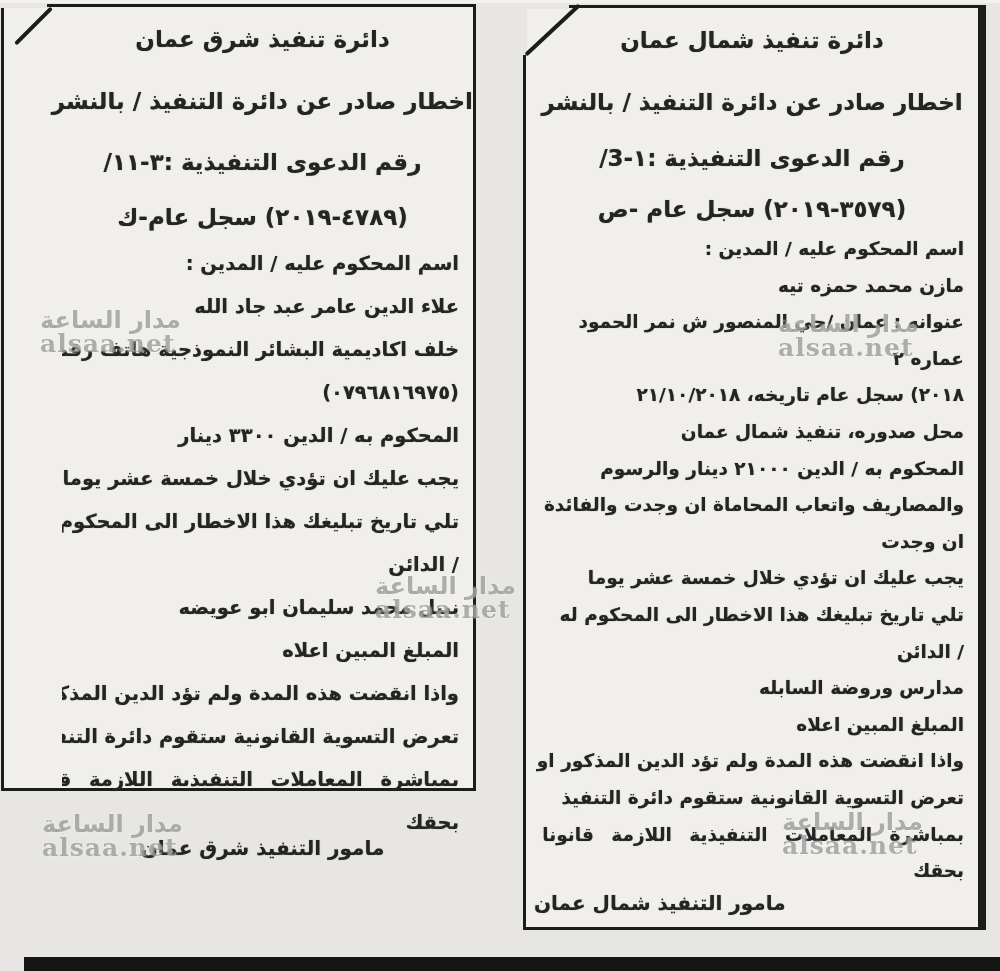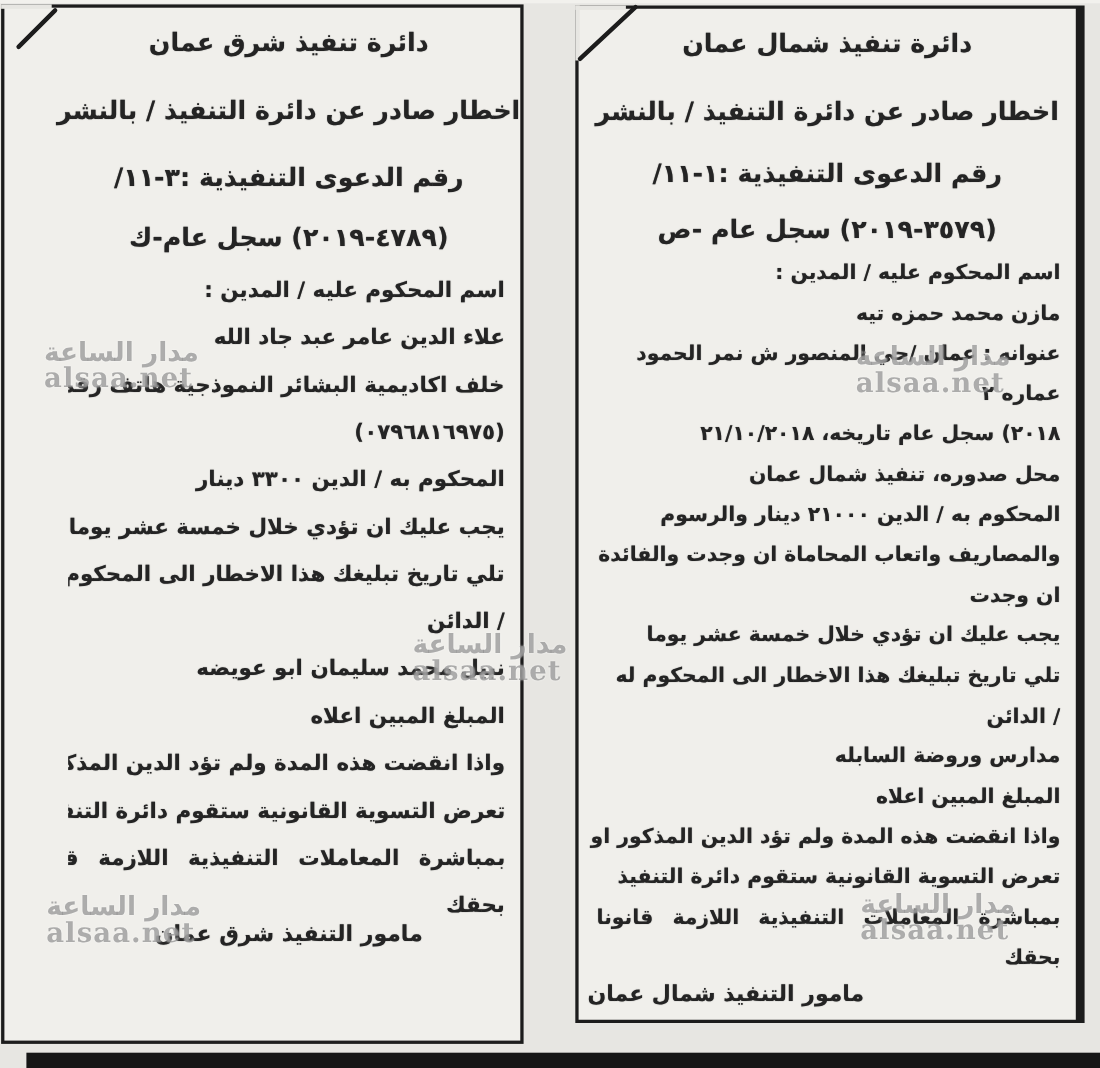--- a/index.html
+++ b/index.html
@@ -11,21 +11,21 @@
   }
   .notice{
     position:absolute;
     background:#f0efeb;
     border:3px solid #1c1c1c;
     box-sizing:border-box;
     direction:rtl;
     text-shadow:0 0 1px rgba(40,40,40,.55);
     font-weight:bold;
   }
-  #notice-east{left:1px;top:4px;width:475px;height:945px;padding-left:48px;}
+  #notice-east{left:1px;top:4px;width:475px;height:787px;padding-left:48px;}
   #notice-north{left:523px;top:5px;width:463px;height:925px;border-right-width:8px;}
   
   .corner-erase-top{position:absolute;background:#e7e6e2;left:-3px;top:-3px;height:4px;width:46px;}
   .corner-erase-left{position:absolute;background:#e7e6e2;left:-3px;top:-3px;width:4px;height:50px;}
   .diag{position:absolute;background:#1c1c1c;height:4px;border-radius:2px;}
   #notice-east .diag{left:4px;top:17px;width:51px;transform:rotate(-45deg);}
   #notice-north .diag{left:-10px;top:20px;width:73px;transform:rotate(-43deg);}
   .hdr{text-align:center;font-size:23px;line-height:44px;white-space:nowrap;}
   .hdr1{margin-top:10px;}
   .hdr2{margin-top:18px;}
@@ -88,21 +88,21 @@
   </div>
   <div class="sig">مامور التنفيذ شرق عمان</div>
 </section>
 
 <section class="notice" id="notice-north">
   <div class="corner-erase-top"></div>
   <div class="corner-erase-left"></div>
   <div class="diag"></div>
   <div class="hdr hdr1">دائرة تنفيذ شمال عمان</div>
   <div class="hdr hdr2">اخطار صادر عن دائرة التنفيذ / بالنشر</div>
-  <div class="hdr case1">رقم الدعوى التنفيذية :١-١١/</div>
+  <div class="hdr case1">رقم الدعوى التنفيذية :١-3/</div>
   <div class="hdr case2">(٣٥٧٩-٢٠١٩) سجل عام -ص</div>
   <div class="body">
     <div>اسم المحكوم عليه / المدين :</div>
     <div>مازن محمد حمزه تيه</div>
     <div>عنوانه : عمان /حي المنصور ش نمر الحمود</div>
     <div>عماره ٢</div>
     <div>٢٠١٨) سجل عام تاريخه، ٢١/١٠/٢٠١٨</div>
     <div>محل صدوره، تنفيذ شمال عمان</div>
     <div>المحكوم به / الدين ٢١٠٠٠ دينار والرسوم</div>
     <div>والمصاريف واتعاب المحاماة ان وجدت والفائدة</div>

